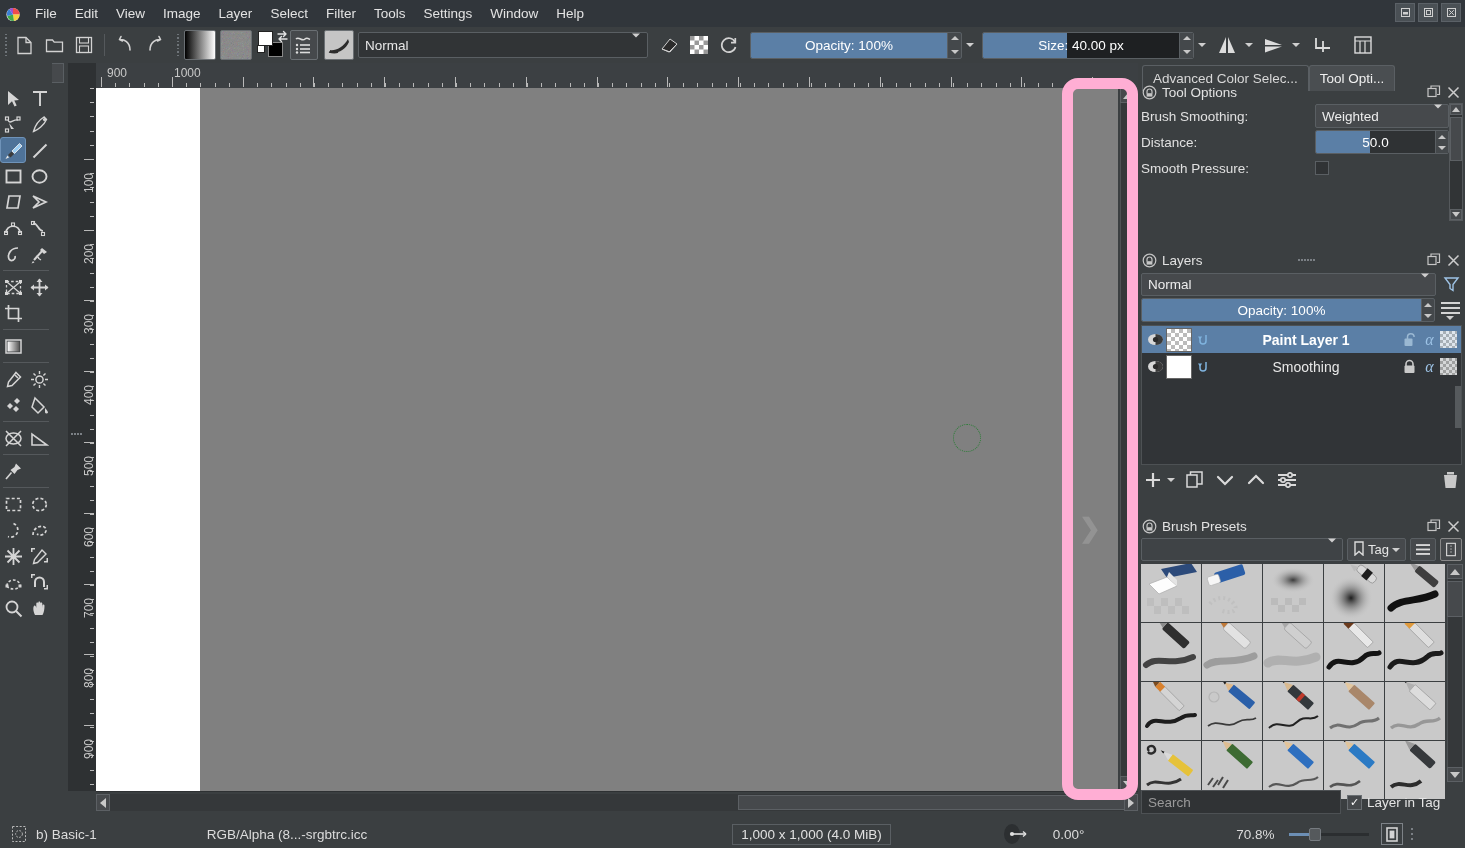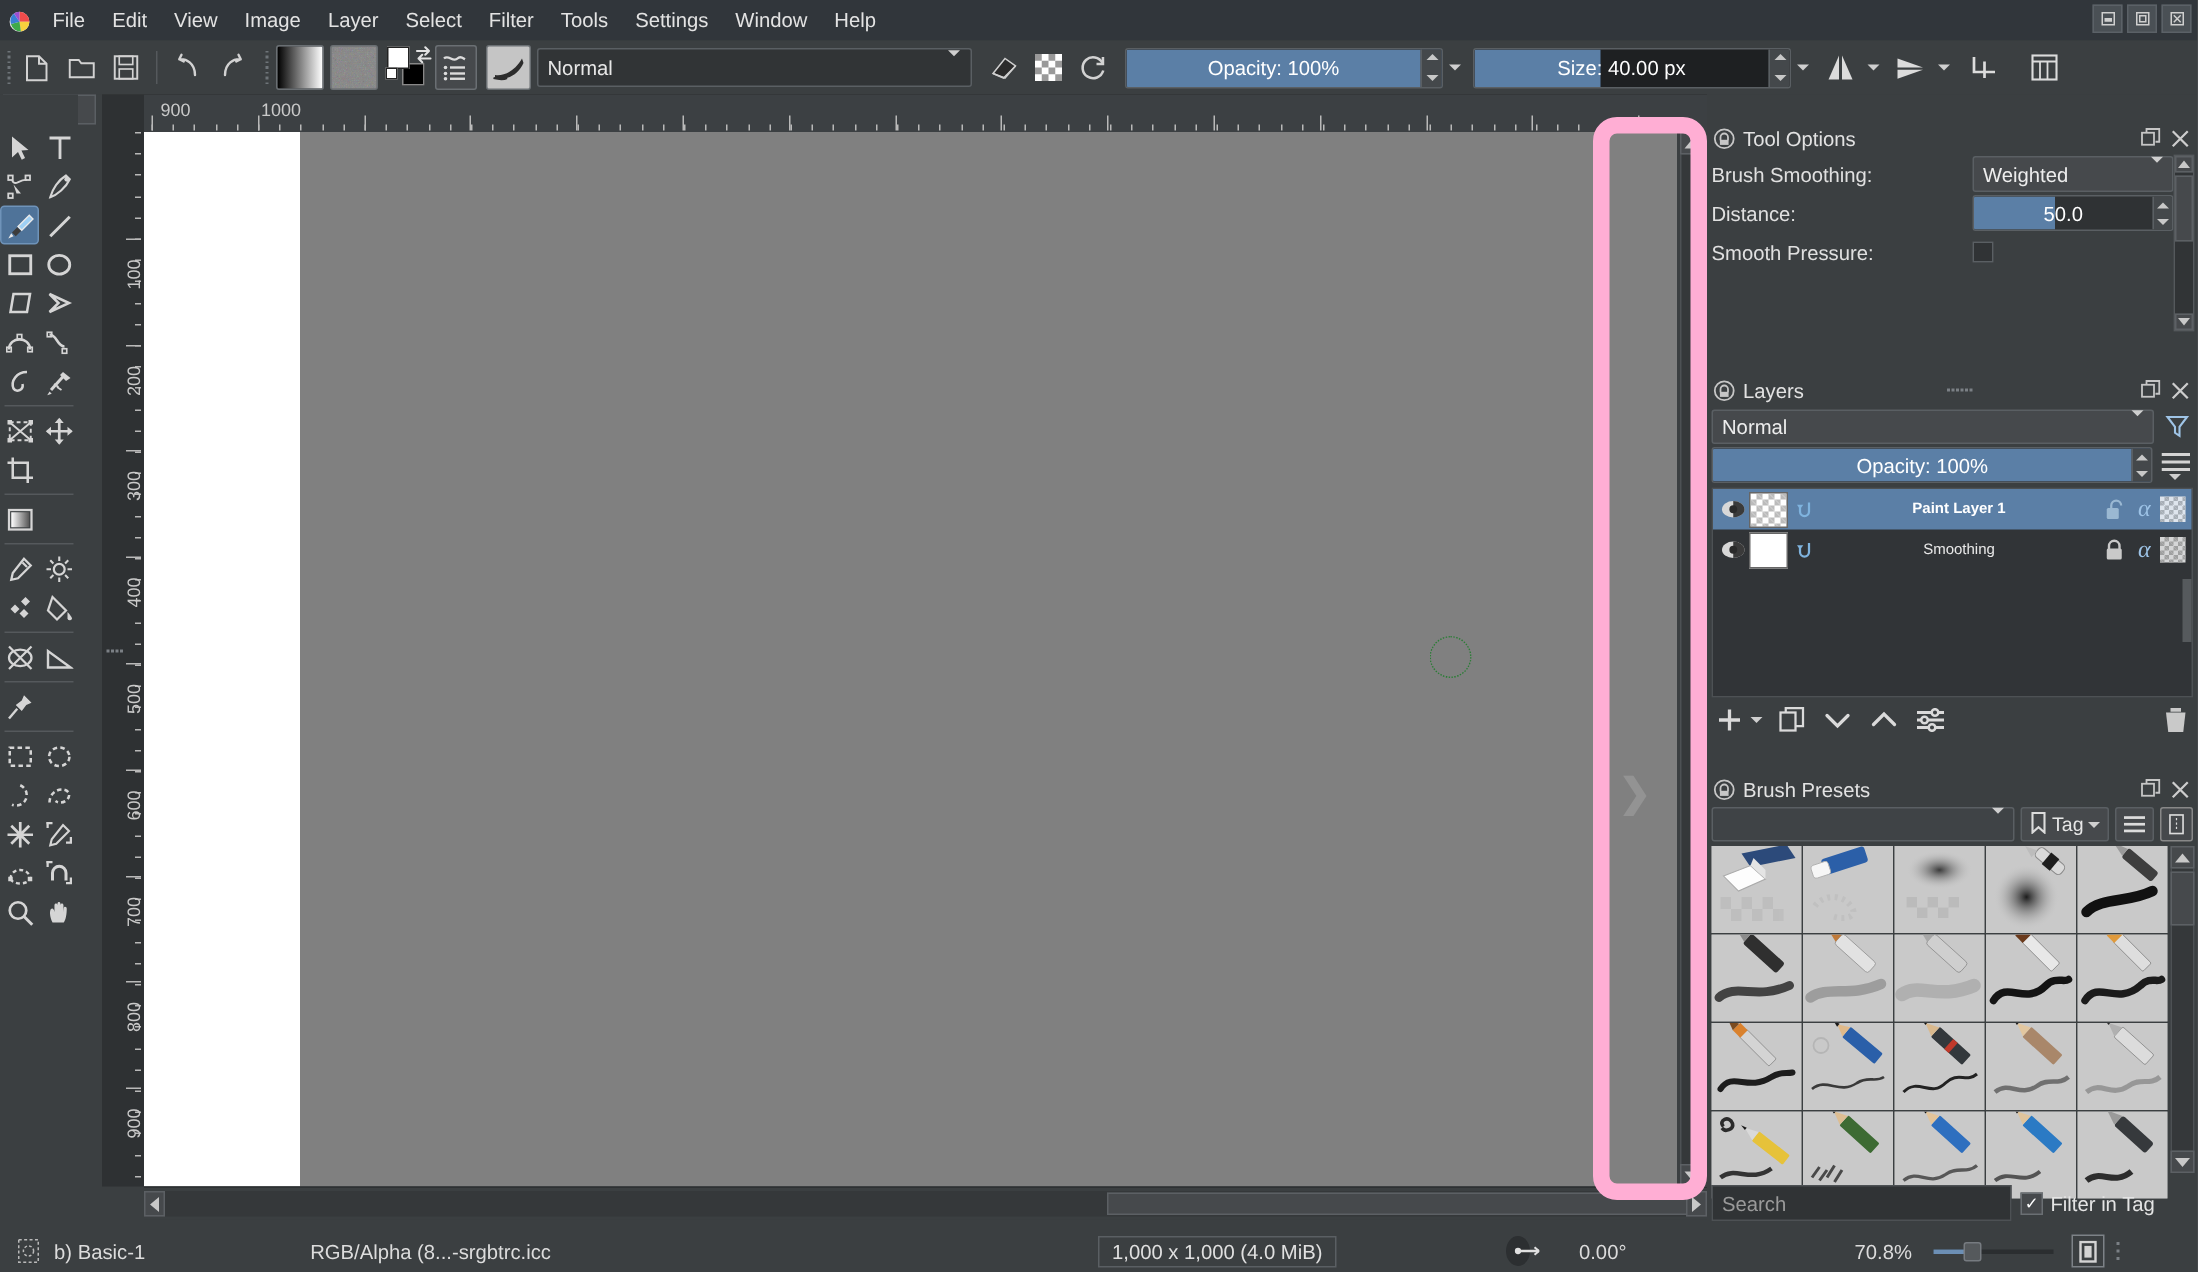--- a/index.html
+++ b/index.html
@@ -161,21 +161,21 @@
   .layer-row { display:flex; align-items:center; height:27px; padding:0 2px; }
   .layer-row.sel { background:#5b7fa6; }
   .eye { width:22px; display:flex; align-items:center; justify-content:center; }
   .thumb-sq { width:26px; height:24px; border:1px solid #666; }
   .checker {
     background-image:
       linear-gradient(45deg,#bbb 25%,transparent 25%,transparent 75%,#bbb 75%),
       linear-gradient(45deg,#bbb 25%,transparent 25%,transparent 75%,#bbb 75%);
     background-size:8px 8px; background-position:0 0,4px 4px; background-color:#fff;
   }
-  .lname { flex:1; text-align:center; font-size:10px; color:#e8e8e8; }
+  .lname { flex:1; text-align:center; font-size:14px; color:#e8e8e8; }
   .lname.bold { font-weight:bold; color:#fff; }
   .lprops { display:flex; align-items:center; gap:1px; padding-right:2px; }
   .lprop { width:19px; height:22px; display:flex; align-items:center; justify-content:center; }
 
   .layer-tools { display:flex; align-items:center; height:30px; padding:0 6px; gap:11px; }
   .lt { display:flex; align-items:center; justify-content:center; }
 
   .brush-grid { display:grid; grid-template-columns:repeat(5,60px); gap:1px; }
   .bcell { width:60px; height:58px; background:#c9c9c9; position:relative; overflow:hidden; }
   .bcell svg { position:absolute; left:0; top:0; }
@@ -932,20 +932,28 @@
     <div style="position:absolute;left:2px;top:0;width:16px;height:15px;background:#46494c;border:1px solid #5c6064;display:flex;align-items:center;justify-content:center">
         <span class="tri-u"></span>
       </div>
     <div style="position:absolute;left:2px;bottom:0;width:16px;height:15px;background:#46494c;border:1px solid #5c6064;display:flex;align-items:center;justify-content:center">
         <span class="tri-dn2"></span>
       </div>
   </div>
 
   <div class="dock">
 
+    <div class="dock-tabs">
+      <div class="dock-tab">
+        <span>Advanced Color Selec...</span>
+      </div>
+      <div class="dock-tab active">
+        <span>Tool Opti...</span>
+      </div>
+    </div>
 
     <div style="position:absolute;left:0;top:18px;width:327px;height:150px">
       <div class="dock-hdr">
         <span class="lock-ico">
           <svg width="15" height="15" viewBox="0 0 15 15">
               <circle cx="7.5" cy="7.5" r="6.3" fill="none" stroke="#c6c6c6" stroke-width="1.2"></circle>
               <path d="M5 8.5 v-2 a2.5 2.5 0 0 1 5 0 v2" fill="none" stroke="#c6c6c6" stroke-width="1.2"></path>
               <rect x="4.6" y="8.2" width="5.8" height="3.4" fill="#c6c6c6"></rect>
             </svg>
         </span>
@@ -1479,21 +1487,21 @@
             </div>
         </div>
       </div>
 
       <div style="position:absolute;left:3px;bottom:6px;display:flex;align-items:center;gap:6px;width:321px">
         <div class="search-in" style="width:200px" title="Search">
           <span>Search</span>
         </div>
         <div class="filtertag">
           <span class="chkbox">✓</span>
-          <span>Filter in Tag</span>
+          <span>Layer in Tag</span>
         </div>
       </div>
     </div>
   </div>
 
   <div class="pink-rect" style="left:1062px; top:78px; width:76px; height:722px;"></div>
 
   <div class="statusbar">
     <span style="margin-left:10px;width:18px;display:flex;align-items:center;justify-content:center">
       <svg width="14" height="16" viewBox="0 0 14 16">

